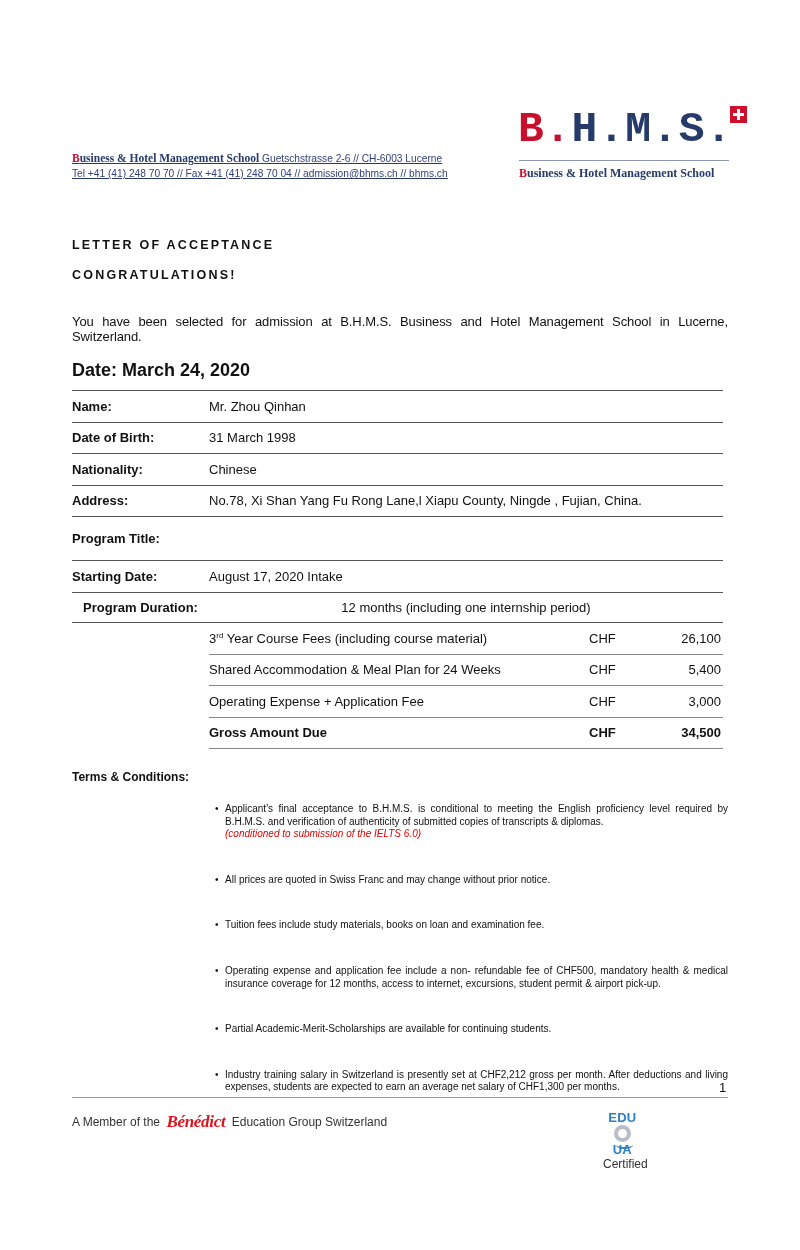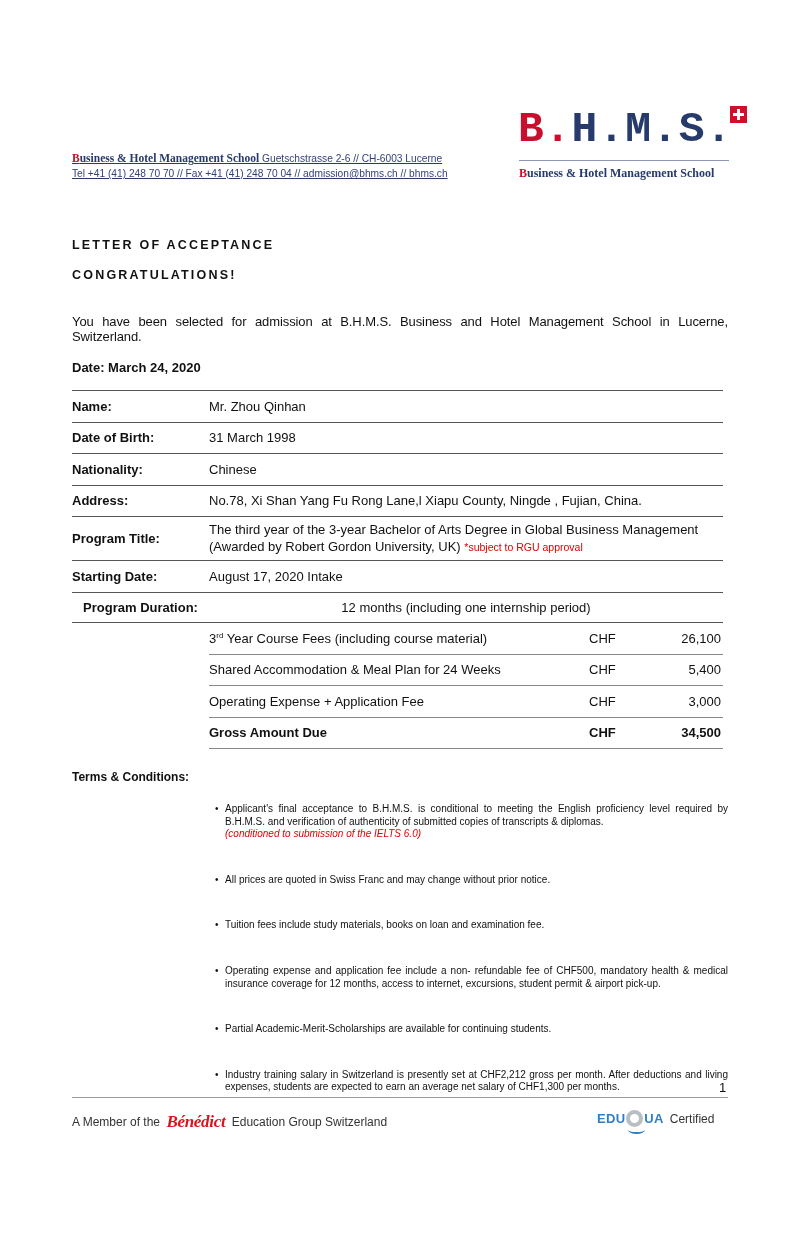--- a/index.html
+++ b/index.html
@@ -19,21 +19,21 @@
     .logo .flag::after { content: ""; position: absolute; left: 3px; top: 7px; width: 11px; height: 3px; background: #fff; }
     .logo .rule { position: absolute; left: 1px; top: 56px; width: 210px; height: 1px; background: #8e97b8; }
     .logo .sub { position: absolute; left: 1px; top: 62px; font-family: "Liberation Serif", serif; font-weight: bold; font-size: 12px; color: #263a6b; white-space: nowrap; }
     .logo .sub .B { color: #c8102e; }
 
     
     .title { position: absolute; left: 72px; font-weight: bold; font-size: 12.5px; letter-spacing: 2.2px; color: #111; }
     .t1 { top: 238px; }
     .t2 { top: 268px; }
     .intro { position: absolute; left: 72px; top: 314px; width: 656px; font-size: 13px; line-height: 15px; text-align: justify; font-family: "Liberation Sans", sans-serif; letter-spacing: -0.1px; }
-    .date { position: absolute; left: 72px; top: 360px; font-weight: bold; font-size: 13px; }
+    .date { position: absolute; left: 72px; top: 360px; font-weight: bold; font-size: 18px; }
 
     
     .info { position: absolute; left: 72px; top: 390px; width: 651px; }
     .info .row { display: flex; border-top: 1px solid #555; min-height: 31.5px; align-items: center; }
     .info .row.tall { min-height: 44px; }
     .info .row:last-child { border-bottom: 1px solid #555; text-align: center; }
     .info .lab { width: 137px; font-weight: bold; font-size: 13px; }
     .info .val { flex: 1; font-size: 13px; line-height: 17px; }
     .info .red { color: #e00000; font-size: 10.5px; }
 
@@ -51,21 +51,21 @@
     .terms { position: absolute; left: 214px; top: 770px; width: 514px; list-style: none; font-size: 10px; line-height: 12.6px; text-align: justify; }
     .terms li { position: relative; padding-left: 11px; margin-top: 33px; }
     .terms li::before { content: "•"; position: absolute; left: 1px; top: 0; }
     .terms .note { display: block; color: #e00000; font-style: italic; }
 
     
     .page-num { position: absolute; left: 719px; top: 1080px; font-size: 13px; }
     .foot-rule { position: absolute; left: 72px; top: 1097px; width: 656px; height: 1px; background: #999; }
     .foot-left { position: absolute; left: 72px; top: 1112px; font-size: 12px; color: #333; white-space: nowrap; }
     .foot-left .benedict { font-family: "Liberation Serif", serif; font-weight: bold; font-style: italic; color: #e0101c; font-size: 17px; letter-spacing: -0.3px; vertical-align: -1px; margin: 0 3px; }
-    .foot-right { position: absolute; left: 597px; top: 1110px; white-space: nowrap; font-size: 12px; color: #333; display: flex; align-items: center; }
+    .foot-right { position: absolute; left: 597px; top: 1110px; white-space: nowrap; font-size: 12px; color: #333; display: flex; align-items: center; flex-direction: column; }
     .foot-right .edu { font-weight: bold; color: #2e7fc4; font-size: 13px; letter-spacing: 0.3px; }
     .foot-right .q { display: inline-block; width: 17px; height: 17px; border-radius: 50%; border: 4px solid #b9bec4; margin: 0 1px; position: relative; }
     .foot-right .q::after { content: ""; position: absolute; left: -2px; top: 12px; width: 17px; height: 6px; border-bottom: 2px solid #2e7fc4; border-radius: 0 0 50% 50%; }
     .foot-right .cert { margin-left: 6px; }
   </style>
 </head>
 <body>
 
 <div class="hdr-left">
   <div>
@@ -99,21 +99,20 @@
   <div class="row">
     <div class="lab">Nationality:</div>
     <div class="val">Chinese</div>
   </div>
   <div class="row">
     <div class="lab">Address:</div>
     <div class="val">No.78, Xi Shan Yang Fu Rong Lane,l Xiapu County, Ningde , Fujian, China.</div>
   </div>
   <div class="row tall">
     <div class="lab">Program Title:</div>
-    <div class="val"><span>The third year of the 3-year Bachelor of Arts Degree in Global Business Management (Awarded by Robert Gordon University, UK)</span> <span class="red">*subject to RGU approval</span></div>
   </div>
   <div class="row">
     <div class="lab">Starting Date:</div>
     <div class="val">August 17, 2020 Intake</div>
   </div>
   <div class="row">
     <div class="lab">Program Duration:</div>
     <div class="val">12 months (including one internship period)</div>
   </div>
 </div>

